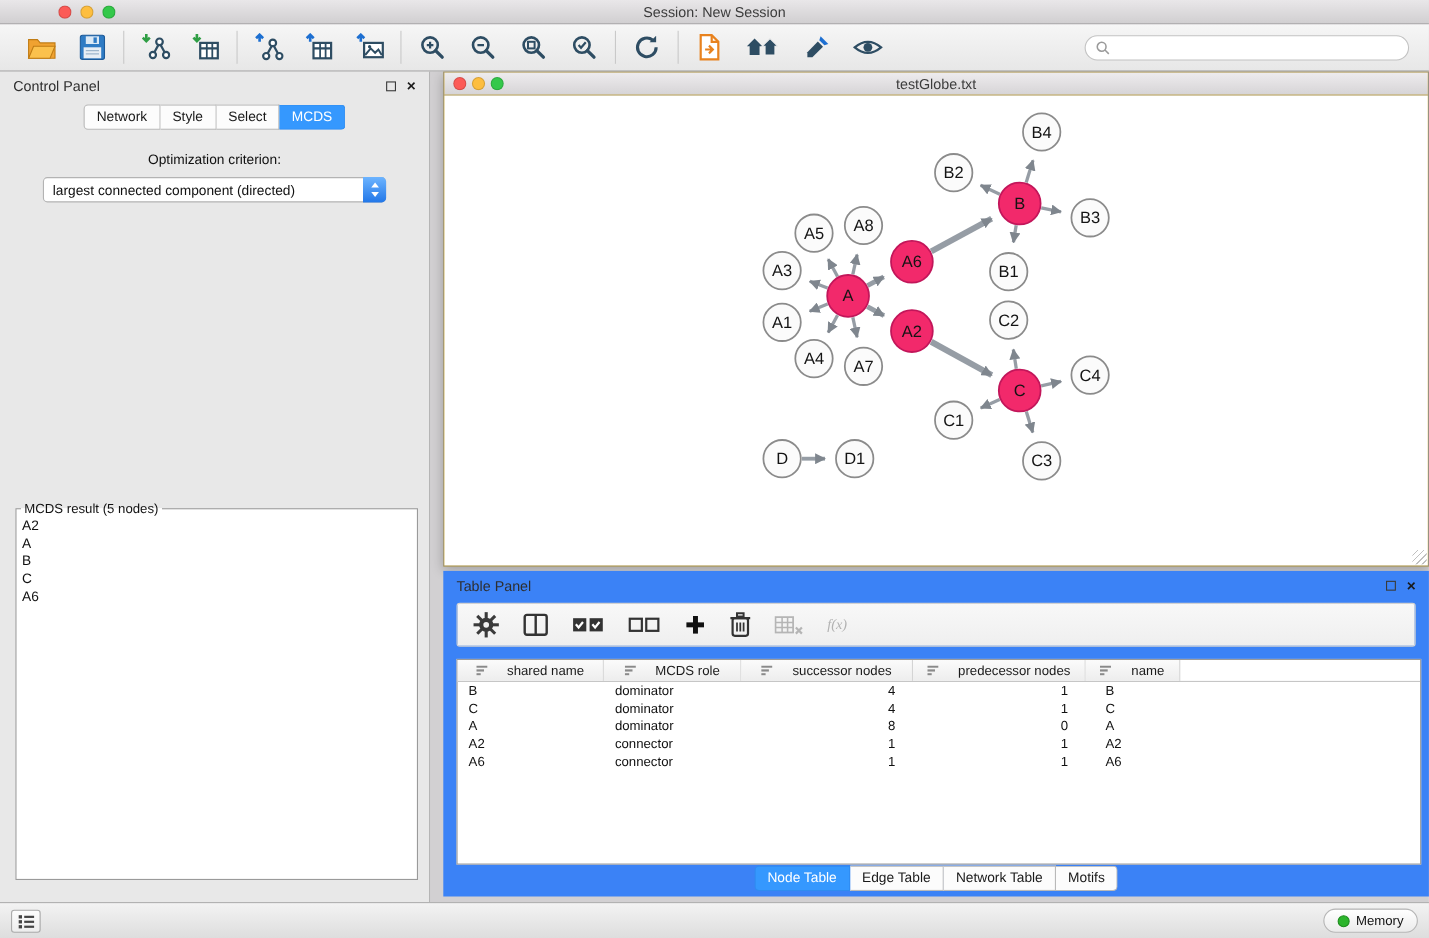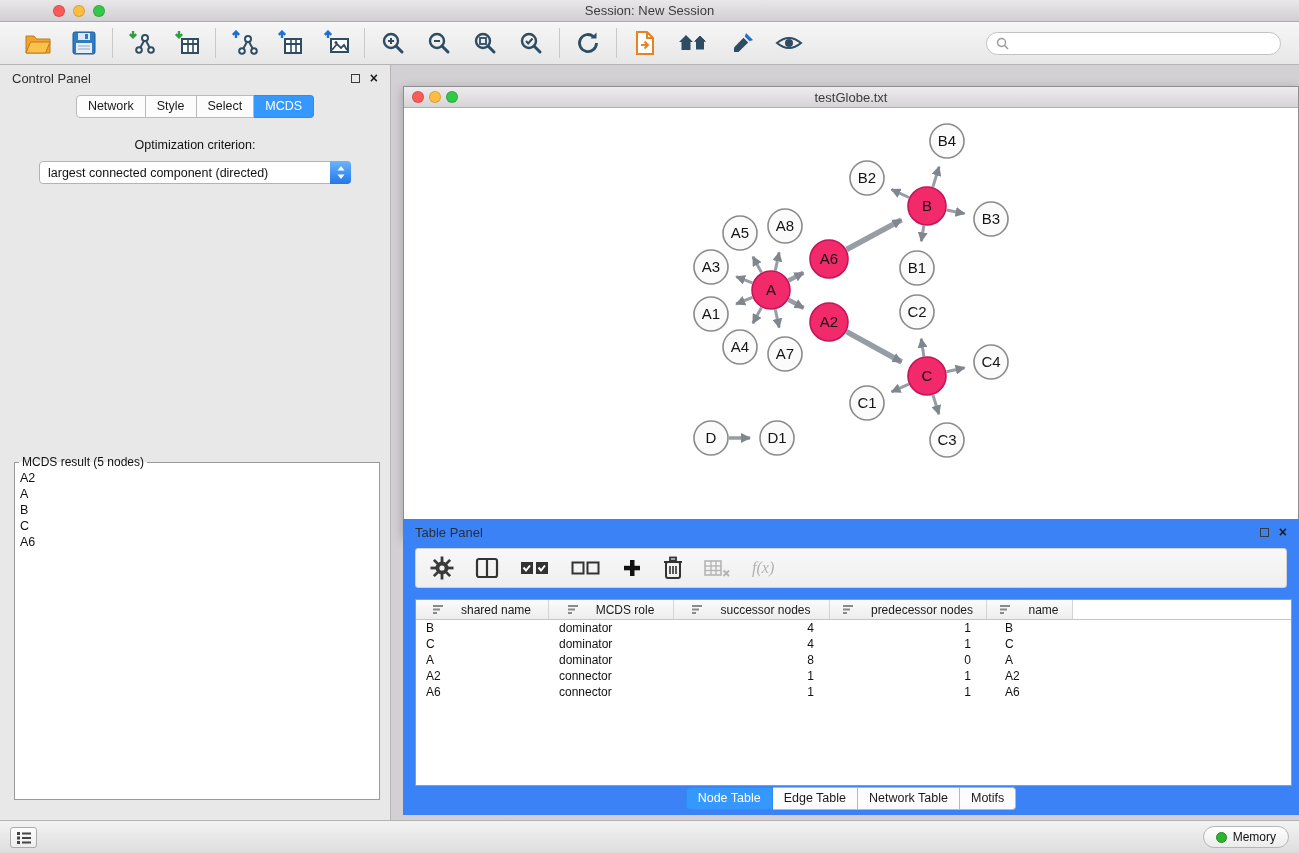--- a/index.html
+++ b/index.html
@@ -55,36 +55,36 @@
     border:1px solid #b3b3b3; border-radius:4px; color:#111; cursor:pointer;
     font-family:"Liberation Sans","DejaVu Sans",sans-serif; }
 
   .result-box { position:absolute; left:14px; top:390px; width:366px; height:345px;
     border:1px solid #9a9a9a; background:#fff; }
   .result-box legend { font-size:12px; color:#111; padding:0 3px; margin-left:4px; }
   .result-list { padding:1px 5px; font-size:12.5px; line-height:16px; color:#111; }
 
   
   .net-window { position:absolute; left:403px; top:65px; width:896px; height:450px;
-    border:1px solid #8e8e8e; background:#eab308; box-shadow:0 3px 10px rgba(0,0,0,0.25);margin-top:21px; }
+    border:1px solid #8e8e8e; background:#eab308; box-shadow:0 3px 10px rgba(0,0,0,0.25); }
   .net-titlebar { position:relative; height:21px; background:linear-gradient(#eeecee,#d6d4d6);
     border-bottom:1px solid #b0b0b0; display:flex; align-items:center; }
   .net-titlebar .traffic { margin-left:8px; gap:5px; }
   .net-title { position:absolute; left:0; width:100%; text-align:center; font-size:13px; color:#3c3c3c; }
   .net-content { position:relative; width:894px; height:427px; background:#fff; overflow:hidden; }
   .net-grip { position:absolute; right:1px; bottom:1px; width:13px; height:13px;
     background:repeating-linear-gradient(135deg, transparent 0 3px, #c0c0c0 3px 4px); }
 
   
   .table-panel { position:absolute; left:403px; top:519px; width:896px; height:296px; background:#3b82f6; }
   .tp-toolbar { position:absolute; left:12px; top:29px; right:12px; height:40px;
     background:linear-gradient(#f8f8f8,#efefef); border:1px solid #d2d2d2; border-radius:3px;
     display:flex; align-items:center; gap:21px; padding:0 14px; }
   .tp-tool { display:flex; align-items:center; justify-content:center; cursor:pointer; }
-  .fx { font-family:"Liberation Serif","DejaVu Serif",serif; font-style:italic; font-size:16px; color:#b2b2b2; }
+  .fx { font-family:"Liberation Serif","DejaVu Serif",serif; font-style:italic; font-size:13px; color:#b2b2b2; }
 
   .tp-table { position:absolute; left:12px; top:80px; width:877px; height:187px;
     background:#fff; border:1px solid #9a9a9a; overflow:hidden; }
   .tp-thead { display:flex; height:20px; border-bottom:1px solid #c6c6c6; background:#fff; }
   .th { display:flex; align-items:center; justify-content:center; gap:17px; font-size:12px; color:#1a1a1a;
     background:linear-gradient(#fbfbfb,#ededed); border-right:1px solid #d4d4d4; cursor:pointer; }
   .tr { display:flex; height:16px; align-items:center; font-size:12px; color:#111; cursor:default; }
   .td { overflow:hidden; white-space:nowrap; }
   .td.txt { padding-left:10px; text-align:left; }
   .td.num { padding-right:16px; text-align:right; }

